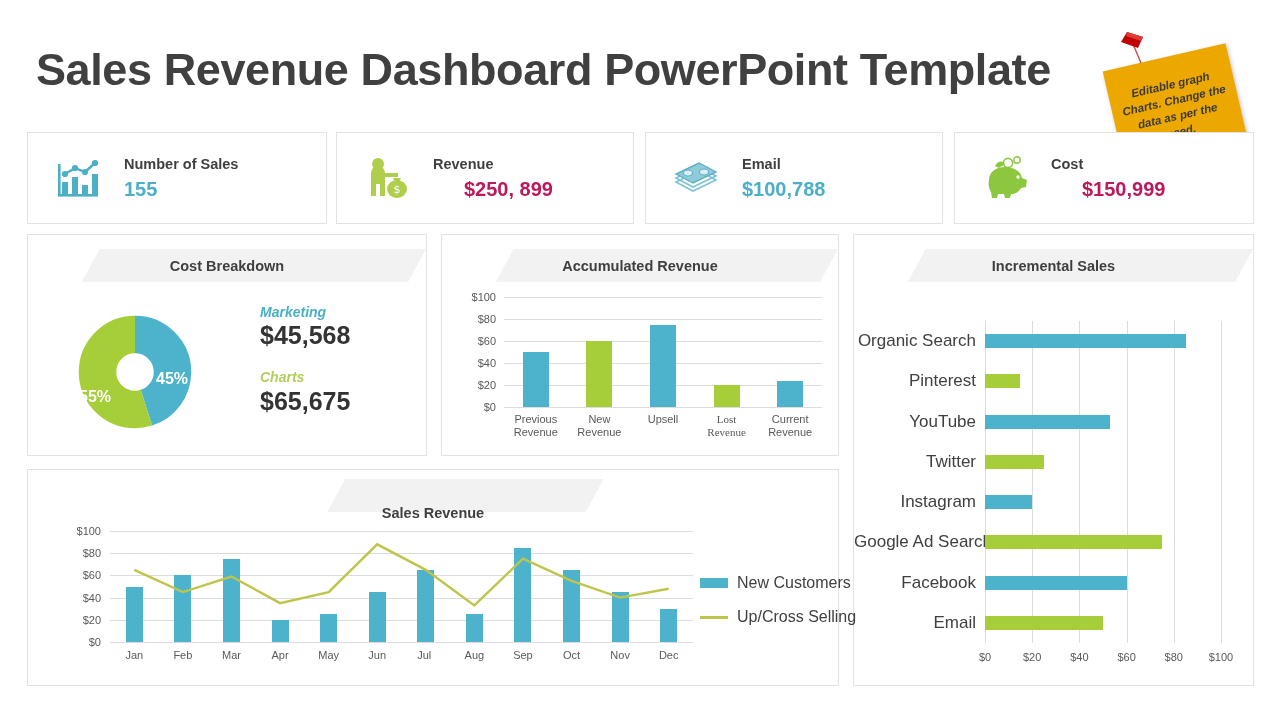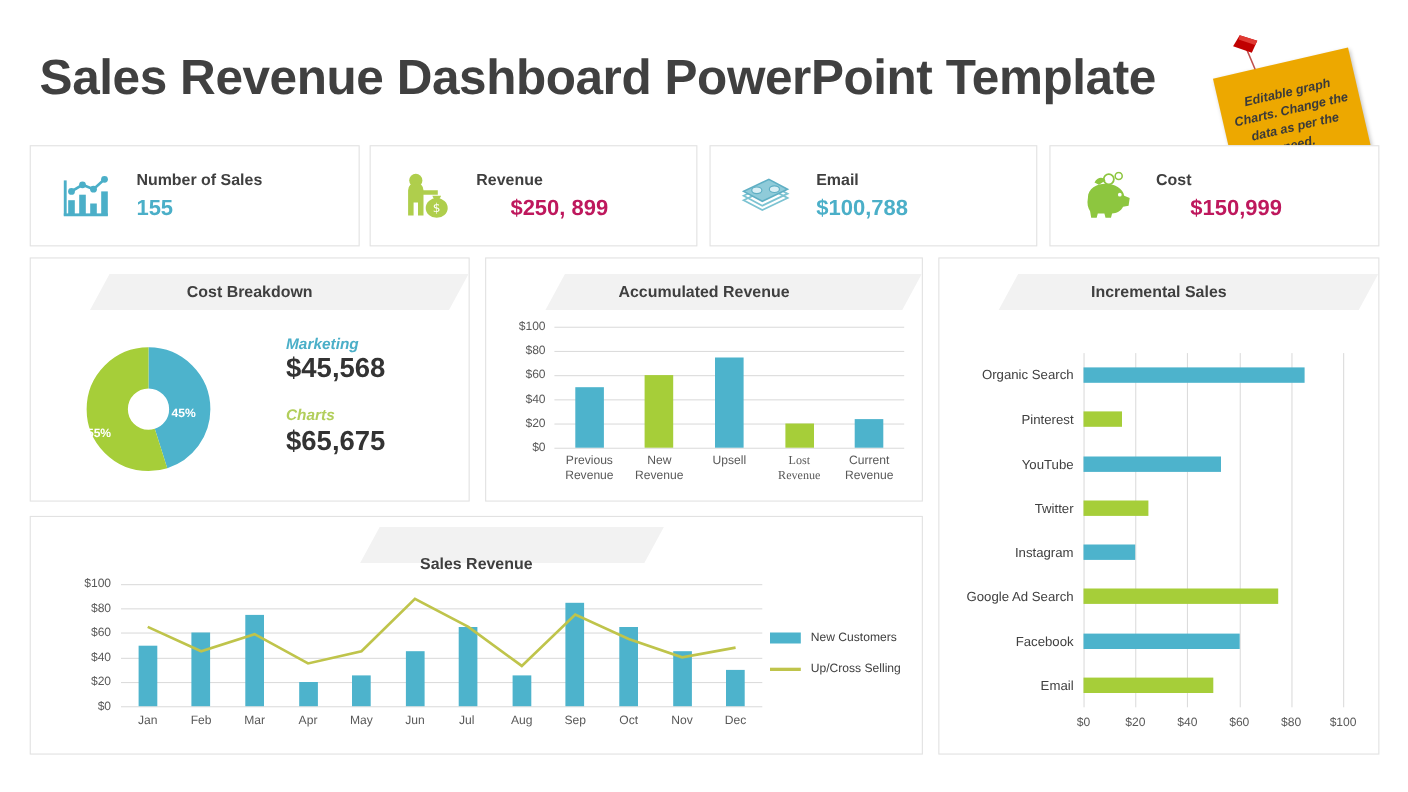--- a/index.html
+++ b/index.html
@@ -58,21 +58,21 @@
   .banner { position: absolute; left: 0; top: 14px; width: 100%; height: 33px; }
   .banner svg { display: block; width: 100%; height: 33px; }
   .banner-title {
     position: absolute; left: 0; top: 14px; width: 100%; height: 33px;
     display: flex; align-items: center; justify-content: center;
     font-size: 14.5px; font-weight: bold; color: #3F3F3F;
   }
 
   
   .donut-wrap { position: absolute; left: 32px; top: 62px; width: 150px; height: 150px; }
-  .donut-pct { position: absolute; color: #fff; font-size: 11px; font-weight: bold; text-align: center; }
+  .donut-pct { position: absolute; color: #fff; font-size: 16px; font-weight: bold; text-align: center; }
   .cb-legend { position: absolute; left: 232px; top: 70px; }
   .cb-cat { font-size: 14px; font-weight: bold; line-height: 1.1; font-style: italic; }
   .cb-cat.blue { color: #4BAFC8; }
   .cb-cat.green { color: #B2CE5B; }
   .cb-amt { font-size: 25px; font-weight: bold; color: #333; margin-top: 3px; line-height: 1; }
   .cb-gap { height: 22px; }
 
   
   .plot { position: absolute; }
   .gridline { position: absolute; height: 1px; background: #DCDCDC; left: 0; right: 0; }
@@ -82,30 +82,30 @@
     font-size: 11px; color: #595959; transform: translateY(-50%);
     white-space: nowrap;
   }
   .xtick {
     position: absolute; text-align: center; font-size: 11px;
     color: #595959; line-height: 1.15;
   }
   .bar { position: absolute; bottom: 0; }
   .hbar { position: absolute; }
   .hlabel {
-    position: absolute; right: 0; font-size: 12px; color: #404040;
+    position: absolute; right: 0; font-size: 17px; color: #404040;
     transform: translateY(-50%); white-space: nowrap;
   }
 
   
   .combo-legend { position: absolute; left: 700px; top: 340px; }
   .lg-row { display: flex; align-items: center; margin-bottom: 16px; }
   .lg-swatch-bar { width: 28px; height: 10px; background: #4DB3CC; }
   .lg-swatch-line { width: 28px; height: 3px; background: #BFC44B; }
-  .lg-text { margin-left: 9px; font-size: 11px; color: #404040; white-space: nowrap; }
+  .lg-text { margin-left: 9px; font-size: 16px; color: #404040; white-space: nowrap; }
 </style>
 </head>
 <body>
 
 <div class="slide">
 
   <div class="title">Sales Revenue Dashboard PowerPoint Template</div>
 
   <div class="sticky-wrap">
     <div class="sticky"></div>

